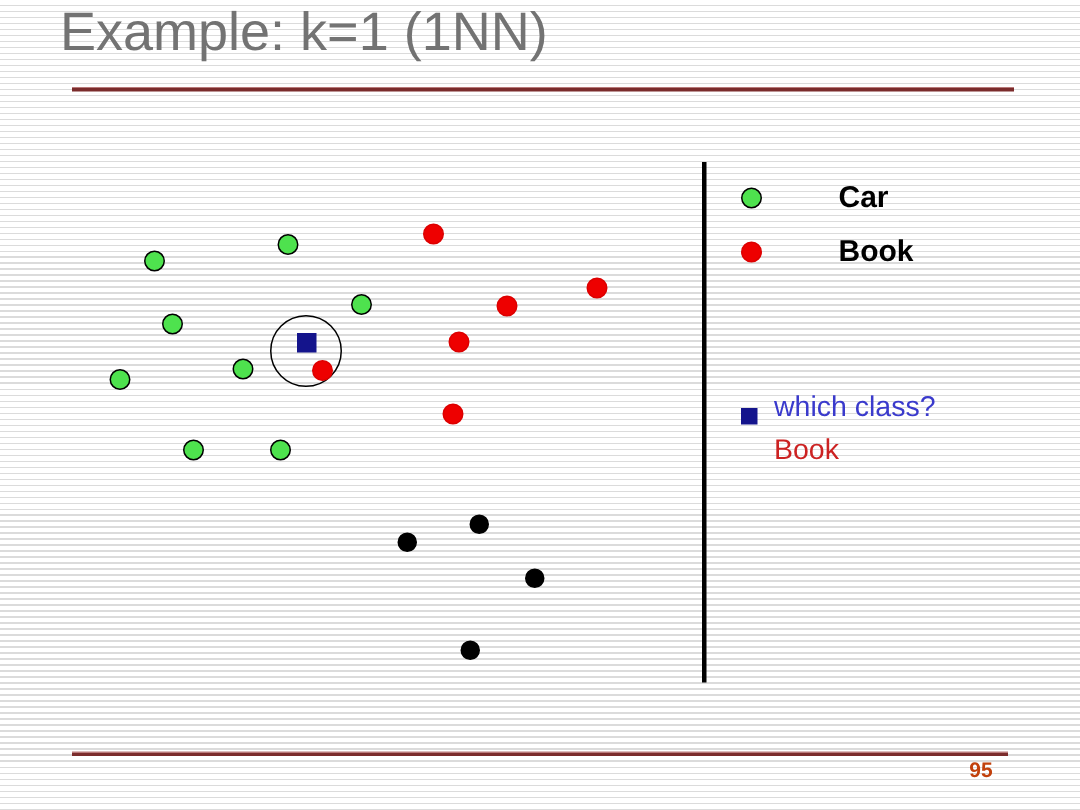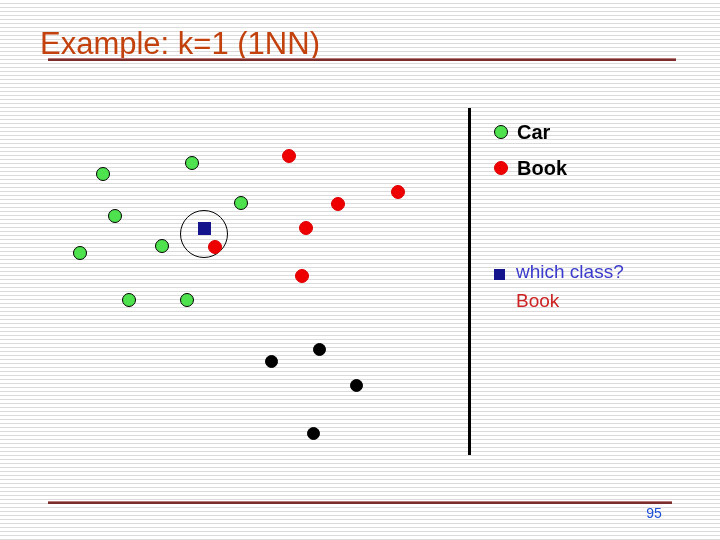--- a/index.html
+++ b/index.html
@@ -2,58 +2,58 @@
 <html><head>
 <meta charset="utf-8">
 <style>
   html,body{margin:0;padding:0;}
   body{
     width:720px;height:540px;position:relative;overflow:hidden;
     font-family:"Liberation Sans",sans-serif;
     background:repeating-linear-gradient(to bottom,#ffffff 0px,#ffffff 3px,#dbdbdb 3px,#dbdbdb 4px);
   }
   .slide-title{
-    position:absolute;left:40px;top:26px;
-    font-size:31px;color:#c2410c;white-space:nowrap;letter-spacing:0px;
+    position:absolute;left:40px;top:0;
+    font-size:36px;color:#737373;white-space:nowrap;letter-spacing:0px;
   }
   .title-rule{
     position:absolute;left:48px;top:58px;width:628px;height:3px;
     background:linear-gradient(to bottom,#b97a7a 0 1px,#7b2c2c 1px 100%);
   }
   .divider-vertical{
     position:absolute;left:468px;top:108px;width:3px;height:347px;background:#000;
   }
   .legend{
     position:absolute;left:494px;top:114px;
   }
   .legend-item{display:flex;align-items:center;height:36px;}
   .legend-marker{
     width:12px;height:12px;border-radius:50%;border:1px solid #000;
     margin-right:9px;flex:0 0 auto;
   }
-  .legend-label{font-size:20px;font-weight:bold;color:#000;line-height:1;}
+  .legend-label{font-size:20px;font-weight:bold;color:#000;line-height:1;margin-left:42px;}
   .query-block{position:absolute;left:494px;top:261px;}
-  .query-row{display:flex;align-items:center;}
+  .query-row{display:flex;align-items:flex-end;}
   .query-bullet{width:11px;height:11px;margin:5px 11px 0 0;flex:0 0 auto;}
   .query-question{font-size:19px;line-height:22px;}
   .query-answer{font-size:19px;line-height:22px;margin:7px 0 0 22px;}
   #plot{position:absolute;left:0;top:0;width:720px;height:540px;}
   .dot{position:absolute;border-radius:50%;box-sizing:border-box;}
   .query-square{position:absolute;box-sizing:border-box;}
   .nn-circle{
     position:absolute;border:1.5px solid #000;border-radius:50%;
     background:transparent;box-sizing:border-box;
   }
   .bottom-rule{
     position:absolute;left:48px;top:501px;width:624px;height:3px;
     background:linear-gradient(to bottom,#b97a7a 0 1px,#7b2c2c 1px 100%);
   }
   .page-number{
     position:absolute;left:640px;top:505px;width:28px;
-    font-size:14px;color:#1d4ed8;text-align:center;
+    font-size:14px;color:#c2410c;text-align:center;font-weight:bold;
   }
 </style>
 </head>
 <body>
 
 <div class="slide-title">Example: k=1 (1NN)</div>
 <div class="title-rule"></div>
 
 <div id="plot">
     <div class="nn-circle" style="left: 180px; top: 210px; width: 48px; height: 48px;"></div>

